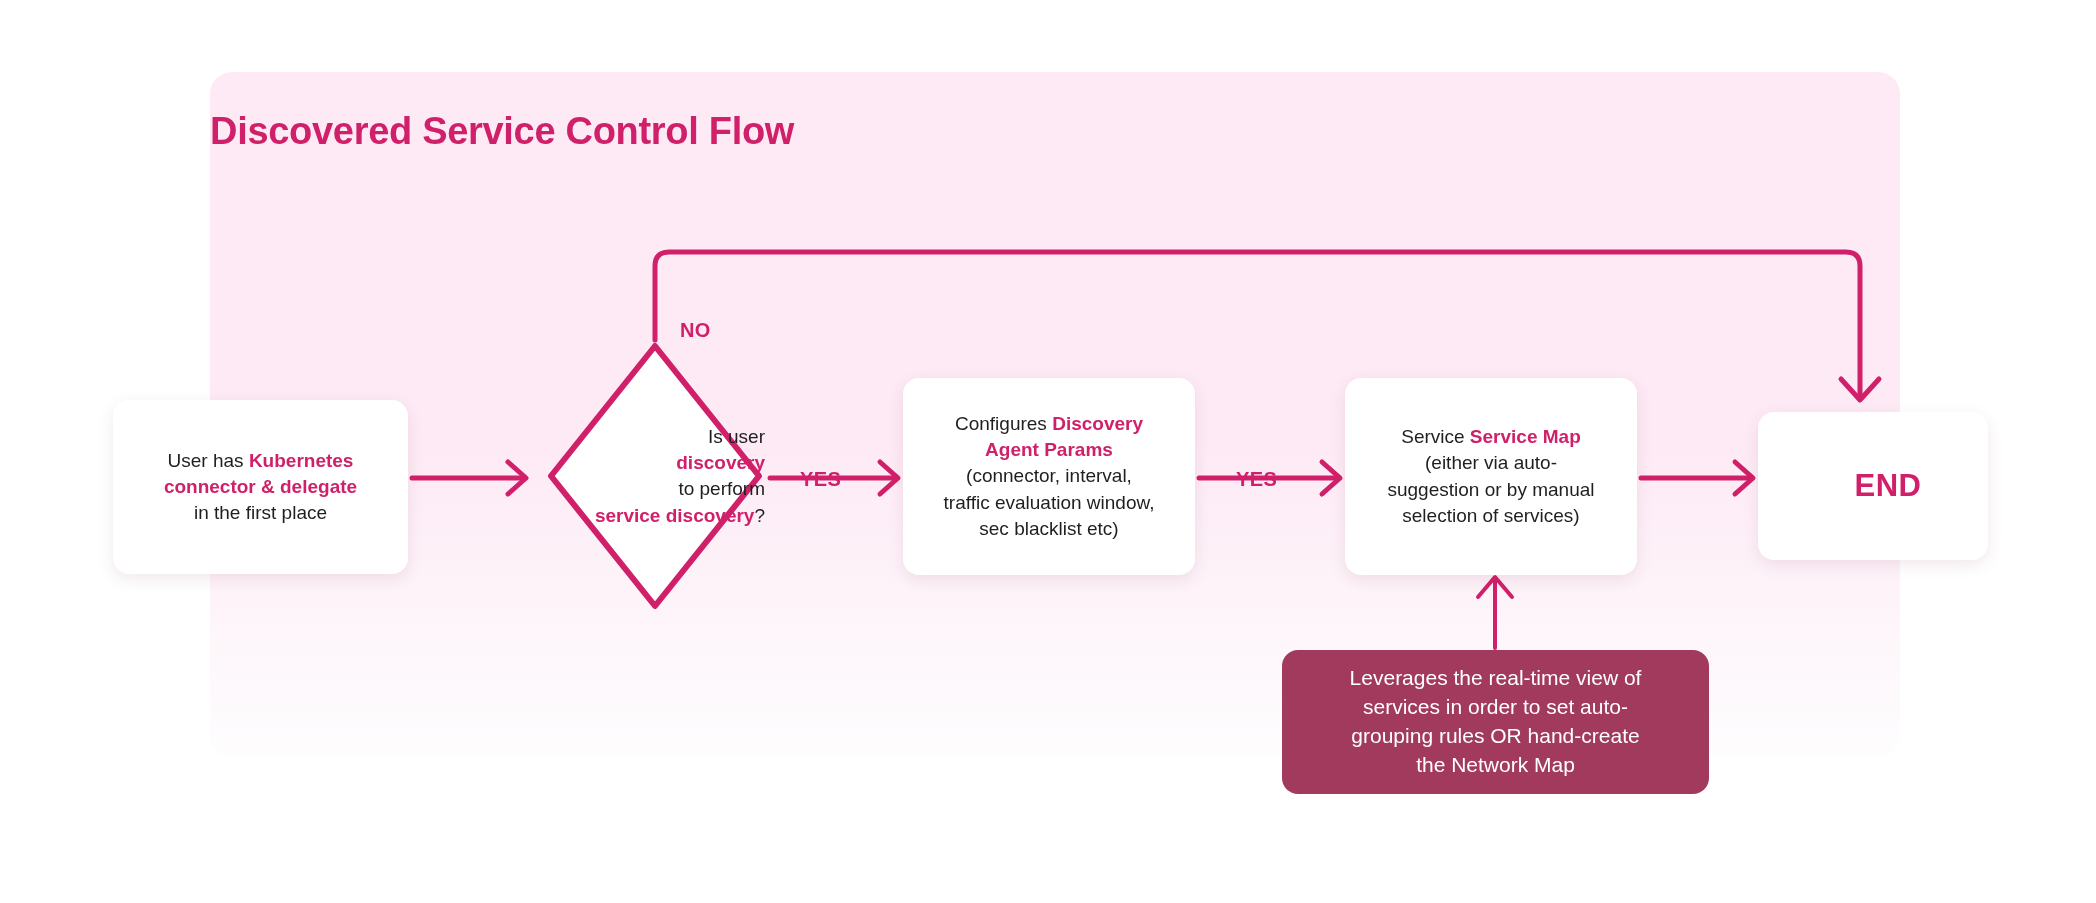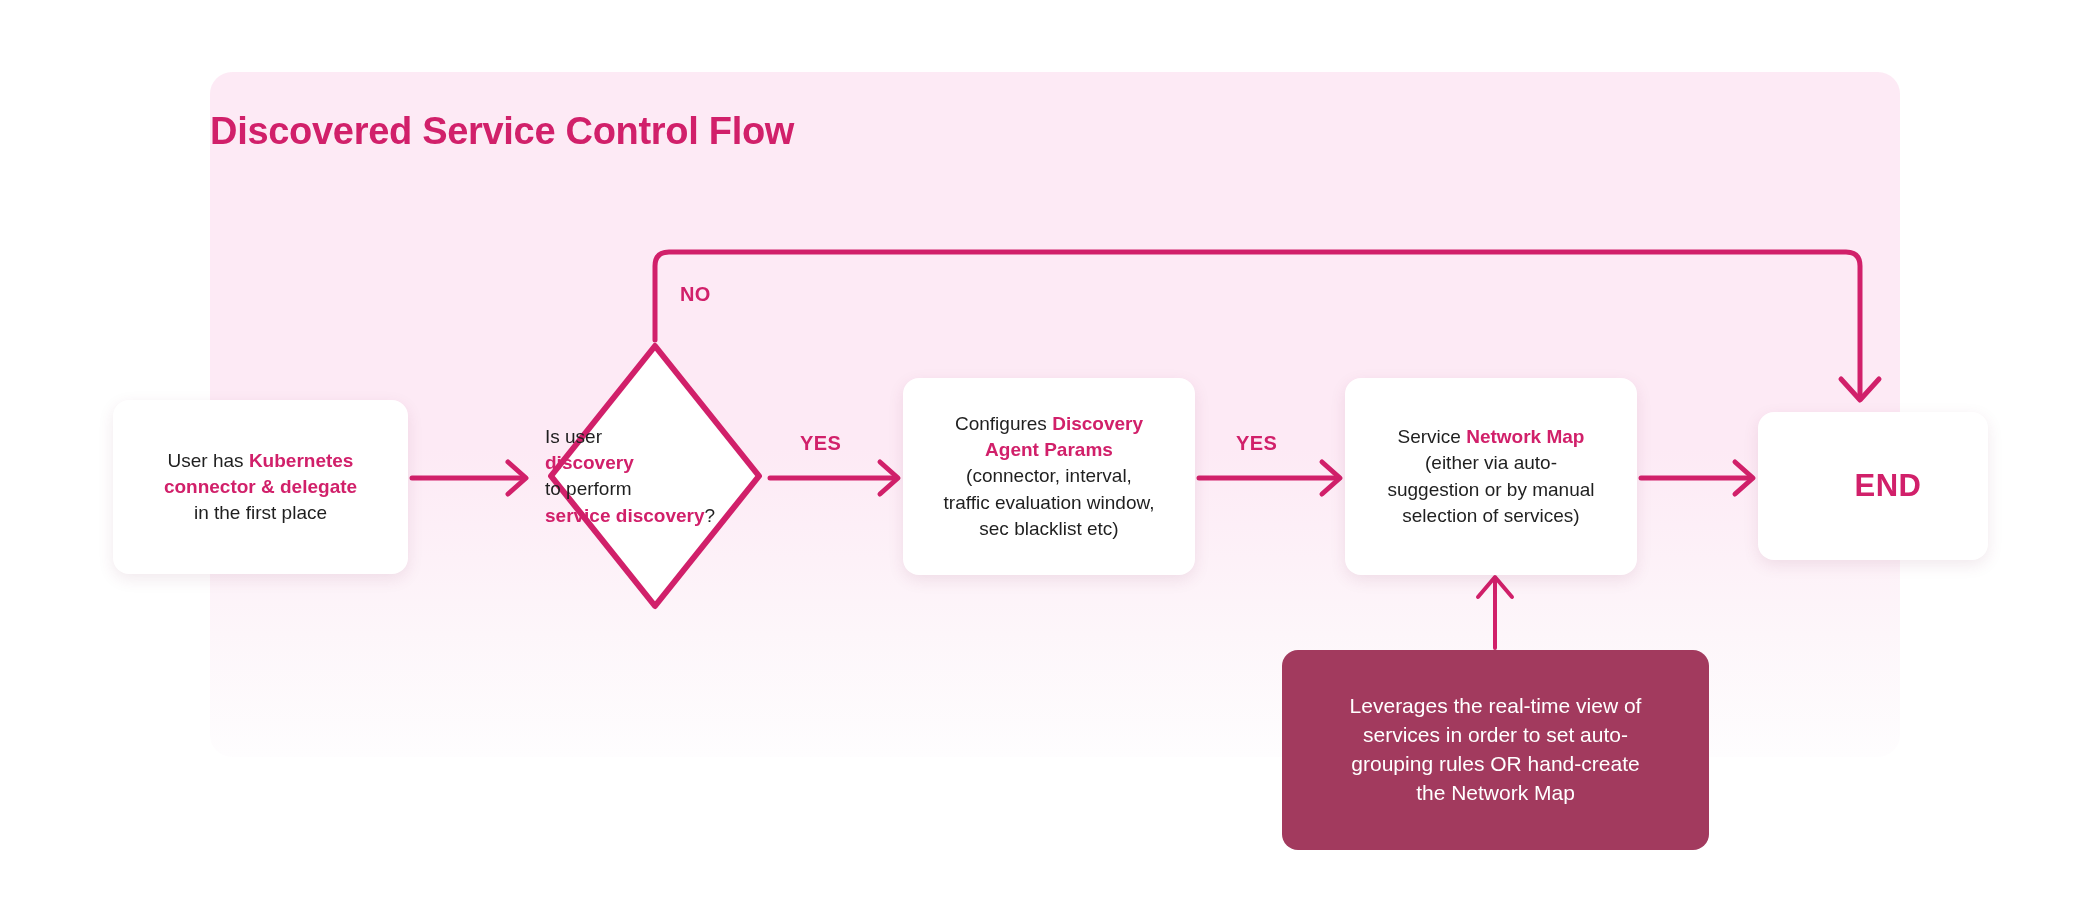--- a/index.html
+++ b/index.html
@@ -94,53 +94,54 @@
     left: 0; top: 0;
     width: 100%;
     height: 100%;
   }
   #node-decision .diamond-label {
     position: absolute;
     left: 0;
     top: 50%;
     transform: translateY(-50%);
     width: 100%;
-    text-align: left;
+    text-align: right;
     font-size: 19px;
     line-height: 1.38;
     color: #1f1f1f;
   }
 
   
   #node-note {
     position: absolute;
     left: 1282px;
     top: 650px;
     width: 427px;
-    height: 200px;
+    height: 144px;
     background: #a23a5e;
     border-radius: 16px;
     display: flex;
     align-items: center;
     justify-content: center;
     text-align: center;
     color: #ffffff;
     font-size: 21px;
     line-height: 1.38;
     box-sizing: border-box;
     padding: 28px 22px;
   }
 
   
   .edge-label {
     position: absolute;
     color: #d1206a;
     font-size: 20px;
     font-weight: bold;
     letter-spacing: 0.4px;
+    margin-top: 36px;
   }
   #label-no   { left: 680px;  top: 283px; }
   #label-yes1 { left: 800px;  top: 432px; }
   #label-yes2 { left: 1236px; top: 432px; }
 
   
   #edges {
     position: absolute;
     left: 0; top: 0;
     width: 2096px;
@@ -221,21 +222,21 @@
       <span>Configures </span><span class="em">Discovery</span><br>
       <span class="em">Agent Params</span><br>
       <span>(connector, interval,</span><br>
       <span>traffic evaluation window,</span><br>
       <span>sec blacklist etc)</span>
     </div>
   </div>
 
   <div class="node" id="node-netmap">
     <div class="txt">
-      <span>Service </span><span class="em">Network Map</span><br>
+      <span>Service </span><span class="em">Service Map</span><br>
       <span>(either via auto-</span><br>
       <span>suggestion or by manual</span><br>
       <span>selection of services)</span>
     </div>
   </div>
 
   <div class="node" id="node-end">
     <span>END</span>
   </div>
 

